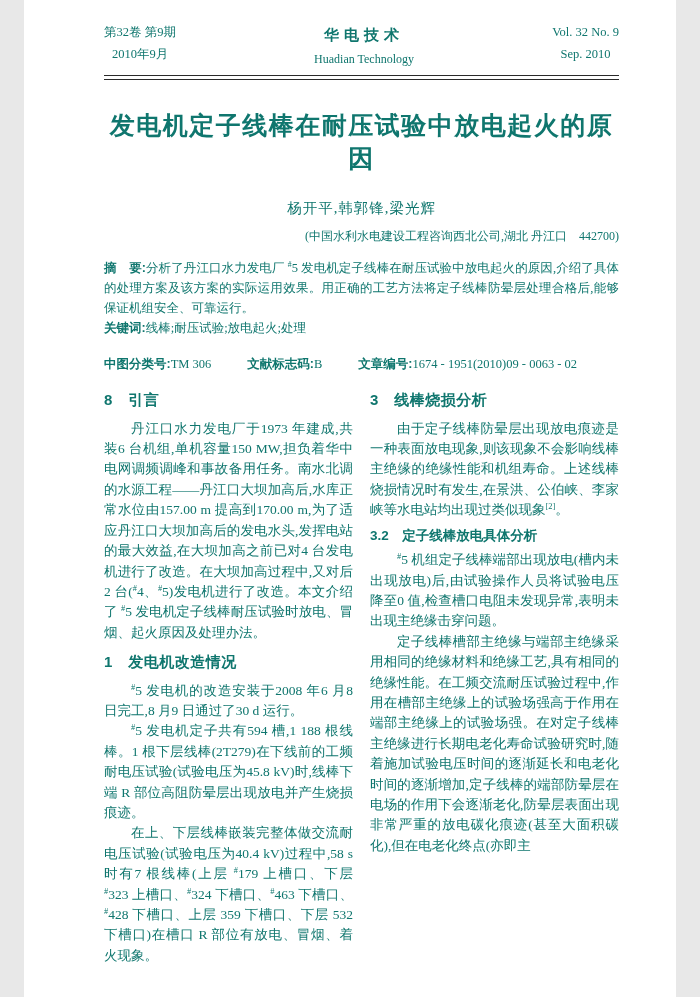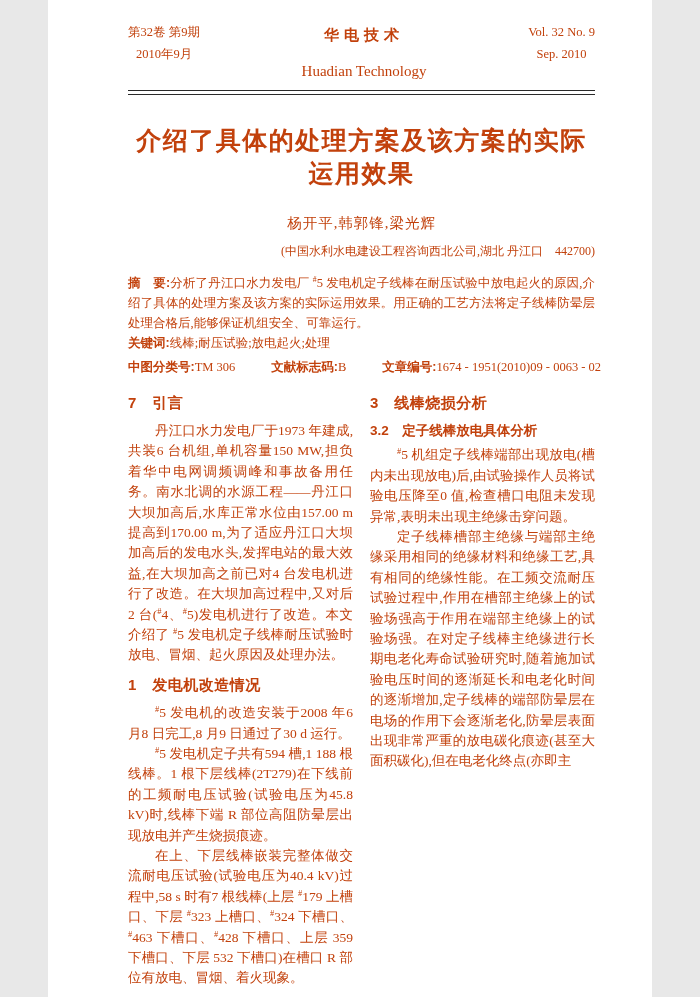--- a/index.html
+++ b/index.html
@@ -1,43 +1,43 @@
 <!DOCTYPE html>
 <html lang="zh"><head>
 <meta charset="utf-8">
 <style>
   html,body{margin:0;padding:0;background:#e8e8e8;}
   .page{
-    width:604px;height:997px;box-sizing:border-box;margin:0 auto;
-    background:#ffffff;color:#c2410c;
+    width:652px;height:997px;box-sizing:border-box;margin:0 auto;
+    background:#ffffff;color:#0f766e;
     padding:22px 57px 0 80px;
     font-family:"Liberation Serif","DejaVu Serif",serif;
     overflow:hidden;
   }
   
   .masthead{display:flex;justify-content:space-between;align-items:flex-start;
     font-size:12.5px;line-height:1.75;}
   .mast-left{text-align:left;}
   .mast-left .l2{padding-left:8px;}
   .mast-center{text-align:center;}
   .jname-cn{font-family:"Liberation Sans","DejaVu Sans",sans-serif;font-weight:bold;
     font-size:15px;letter-spacing:5px;}
-  .jname-en{font-size:15px;margin-top:10px;}
+  .jname-en{font-size:12px;margin-top:1px;}
   .mast-right{text-align:center;}
   .rule-double{margin-top:5px;height:3px;border-top:1.6px solid #2a2a2a;border-bottom:1px solid #2a2a2a;}
   
   .title{font-family:"Liberation Sans","DejaVu Sans",sans-serif;font-weight:bold;
     font-size:25px;text-align:center;margin:29px 0 0 0;letter-spacing:1.5px;}
   .authors{text-align:center;font-size:14.5px;margin-top:24px;letter-spacing:1px;}
   .affiliation{text-align:right;font-size:12px;margin-top:10px;}
   
   .meta{margin-top:13px;font-size:12.5px;line-height:20px;text-align:justify;}
   .lab{font-family:"Liberation Sans","DejaVu Sans",sans-serif;font-weight:bold;font-style:normal;}
   .meta p{margin:0;}
-  .ids{display:flex;gap:36px;margin-top:4px;}
+  .ids{display:flex;gap:36px;margin-top:16px;}
   .ids span{white-space:nowrap;}
   
   .columns{display:flex;gap:17px;margin-top:14px;height:655px;overflow:hidden;}
   .col{flex:1;min-width:0;text-align:justify;font-size:13.5px;line-height:20.4px;}
   .col-left{display:flex;flex-direction:column;}
   h2.sec{font-family:"Liberation Sans","DejaVu Sans",sans-serif;font-weight:bold;
     font-size:15px;margin:9px 0 8px 0;letter-spacing:0.5px;}
   h2.sec:first-child{margin-top:2px;}
   h3.subsec{font-family:"Liberation Sans","DejaVu Sans",sans-serif;font-weight:bold;
     font-size:13.5px;margin:5px 0 4px 0;}
@@ -59,47 +59,48 @@
       <div class="jname-en">Huadian Technology</div>
     </div>
     <div class="mast-right">
       <div class="r1">Vol. 32  No. 9</div>
       <div class="r2">Sep. 2010</div>
     </div>
   </header>
 
   <div class="rule-double"></div>
 
-  <h1 class="title">介绍了具体的处理方案及该方案的实际运用效果</h1>
+  <h1 class="title">发电机定子线棒在耐压试验中放电起火的原因</h1>
   <div class="authors">杨开平,韩郭锋,梁光辉</div>
   <div class="affiliation">(中国水利水电建设工程咨询西北公司,湖北 丹江口　442700)</div>
 
   <div class="meta">
     <p><b class="lab">摘　要:</b><span>分析了丹江口水力发电厂 <sup>#</sup>5 发电机定子线棒在耐压试验中放电起火的原因,介绍了具体的处理方案及该方案的实际运用效果。用正确的工艺方法将定子线棒防晕层处理合格后,能够保证机组安全、可靠运行。</span></p>
     <p><b class="lab">关键词:</b><span>线棒;耐压试验;放电起火;处理</span></p>
     <div class="ids">
       <span><b class="lab">中图分类号:</b><span>TM 306</span></span>
       <span><b class="lab">文献标志码:</b><span>B</span></span>
       <span><b class="lab">文章编号:</b><span>1674 - 1951(2010)09 - 0063 - 02</span></span>
     </div>
   </div>
 
   <div class="columns">
 
     <div class="col col-left">
-      <h2 class="sec">7　引言</h2>
+      <h2 class="sec">8　引言</h2>
       <p class="body">丹江口水力发电厂于1973 年建成,共装6 台机组,单机容量150 MW,担负着华中电网调频调峰和事故备用任务。南水北调的水源工程——丹江口大坝加高后,水库正常水位由157.00 m 提高到170.00 m,为了适应丹江口大坝加高后的发电水头,发挥电站的最大效益,在大坝加高之前已对4 台发电机进行了改造。在大坝加高过程中,又对后2 台(<sup>#</sup>4、<sup>#</sup>5)发电机进行了改造。本文介绍了 <sup>#</sup>5 发电机定子线棒耐压试验时放电、冒烟、起火原因及处理办法。</p>
       <h2 class="sec">1　发电机改造情况</h2>
       <p class="body"><sup>#</sup>5 发电机的改造安装于2008 年6 月8 日完工,8 月9 日通过了30 d 运行。</p>
       <p class="body"><sup>#</sup>5 发电机定子共有594 槽,1 188 根线棒。1 根下层线棒(2T279)在下线前的工频耐电压试验(试验电压为45.8 kV)时,线棒下端 R 部位高阻防晕层出现放电并产生烧损痕迹。</p>
       <p class="body">在上、下层线棒嵌装完整体做交流耐电压试验(试验电压为40.4 kV)过程中,58 s 时有7 根线棒(上层 <sup>#</sup>179 上槽口、下层 <sup>#</sup>323 上槽口、<sup>#</sup>324 下槽口、<sup>#</sup>463 下槽口、<sup>#</sup>428 下槽口、上层 359 下槽口、下层 532 下槽口)在槽口 R 部位有放电、冒烟、着火现象。</p>
 
     </div>
 
     <div class="col col-right">
       <h2 class="sec">3　线棒烧损分析</h2>
+      <p class="body">由于定子线棒防晕层出现放电痕迹是一种表面放电现象,则该现象不会影响线棒主绝缘的绝缘性能和机组寿命。上述线棒烧损情况时有发生,在景洪、公伯峡、李家峡等水电站均出现过类似现象<sup>[2]</sup>。</p>
       <h3 class="subsec">3.2　定子线棒放电具体分析</h3>
       <p class="body"><sup>#</sup>5 机组定子线棒端部出现放电(槽内未出现放电)后,由试验操作人员将试验电压降至0 值,检查槽口电阻未发现异常,表明未出现主绝缘击穿问题。</p>
       <p class="body">定子线棒槽部主绝缘与端部主绝缘采用相同的绝缘材料和绝缘工艺,具有相同的绝缘性能。在工频交流耐压试验过程中,作用在槽部主绝缘上的试验场强高于作用在端部主绝缘上的试验场强。在对定子线棒主绝缘进行长期电老化寿命试验研究时,随着施加试验电压时间的逐渐延长和电老化时间的逐渐增加,定子线棒的端部防晕层在电场的作用下会逐渐老化,防晕层表面出现非常严重的放电碳化痕迹(甚至大面积碳化),但在电老化终点(亦即主</p>
     </div>
 
   </div>
 </div>
 
 </body></html>

